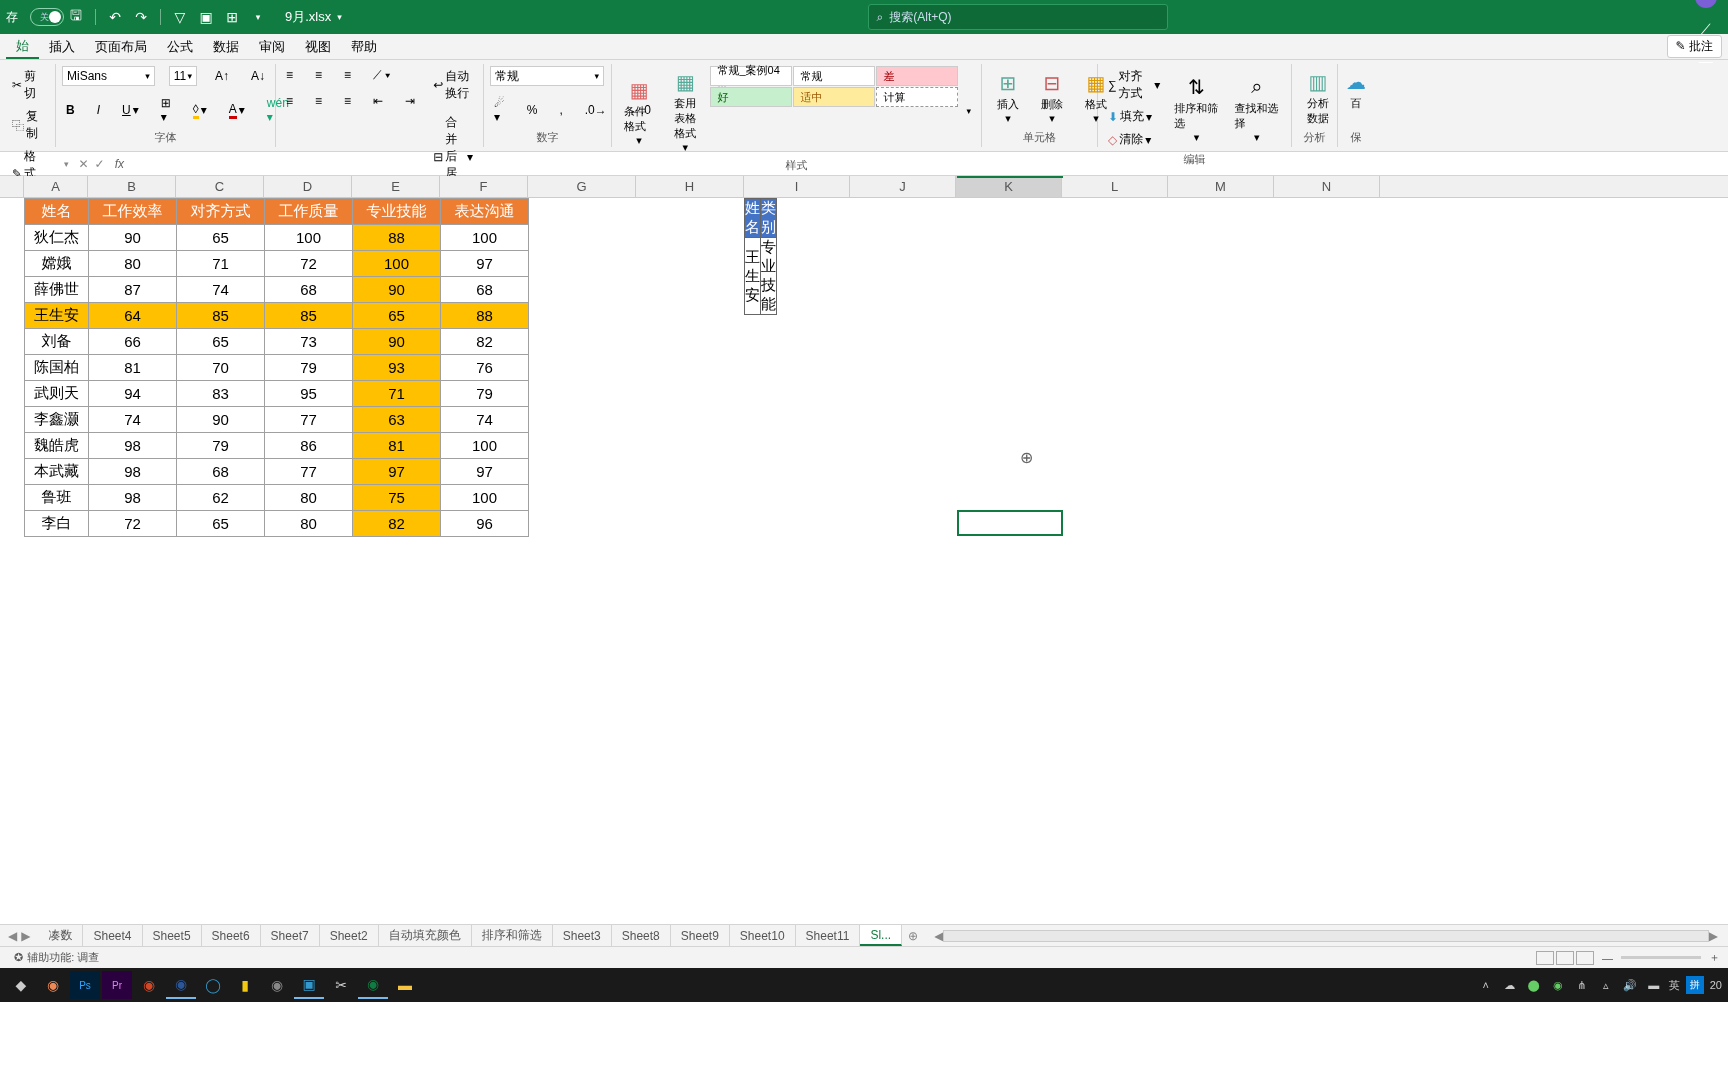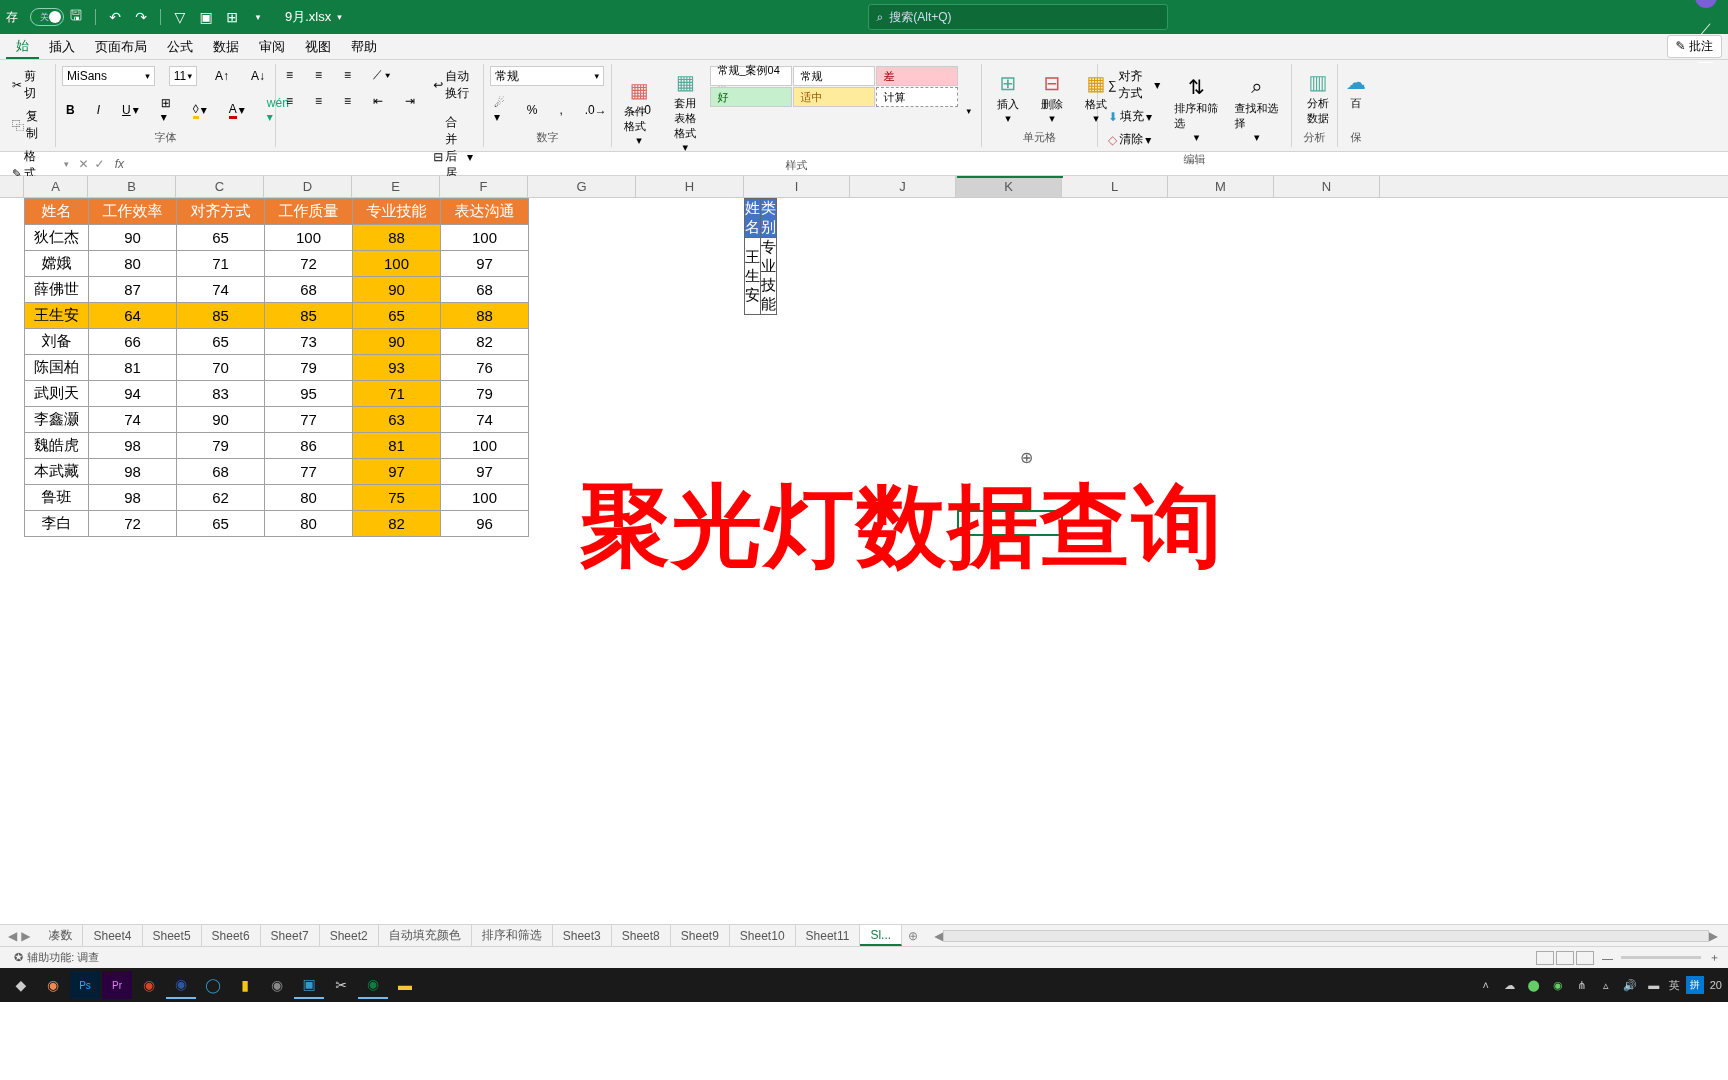--- a/index.html
+++ b/index.html
@@ -430,21 +430,20 @@
               <td>王生安</td>
               <td>专业技能</td>
             </tr>
           </tbody>
         </table>
       </div>
   </div>
   <div class="sel-bar" style="left:957px;top:0;width:106px"></div>
   <div class="sel-cell" style="left:957px;top:334px;width:106px;height:26px"></div>
   <div class="cursor-plus" style="left:1020px;top:272px">⊕</div>
-  <div class="bigtext" style="left:580px;top:290px">聚光灯数据查询</div>
 </div>
 
 <div class="sheet-tabs">
   <div class="sheet-nav">
     <span>◀</span>
     <span>▶</span>
   </div>
   <div id="sheetlist" style="display:flex;height:100%">
       <div class="stab">凑数</div>
       <div class="stab">Sheet4</div>

